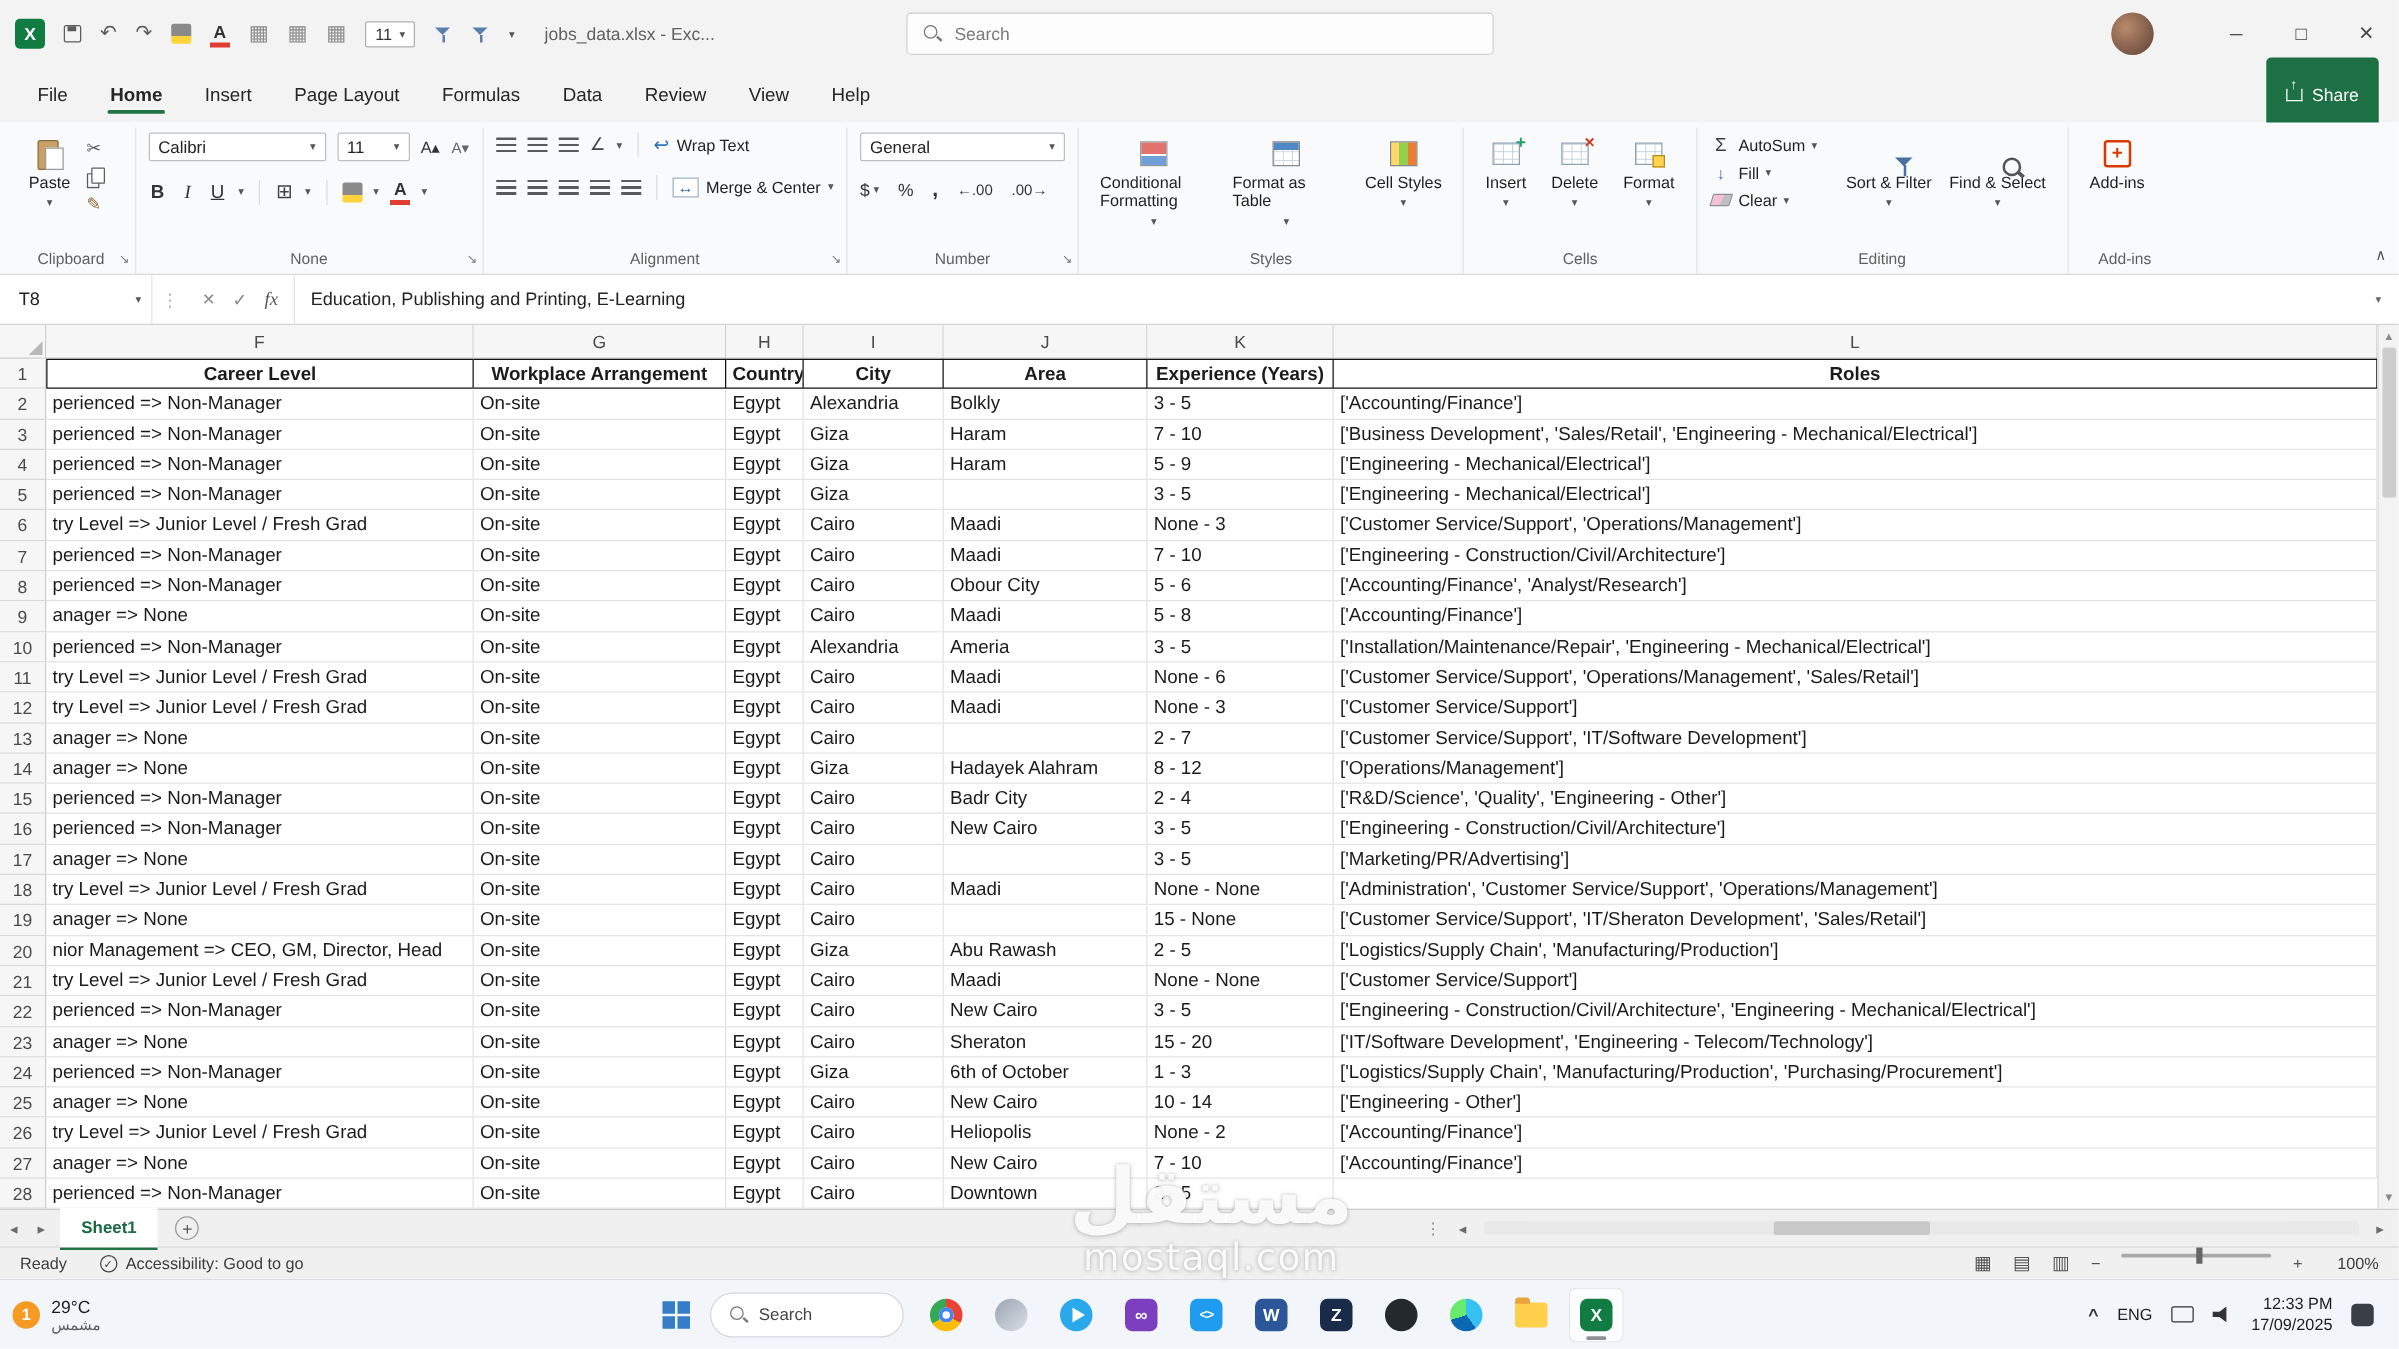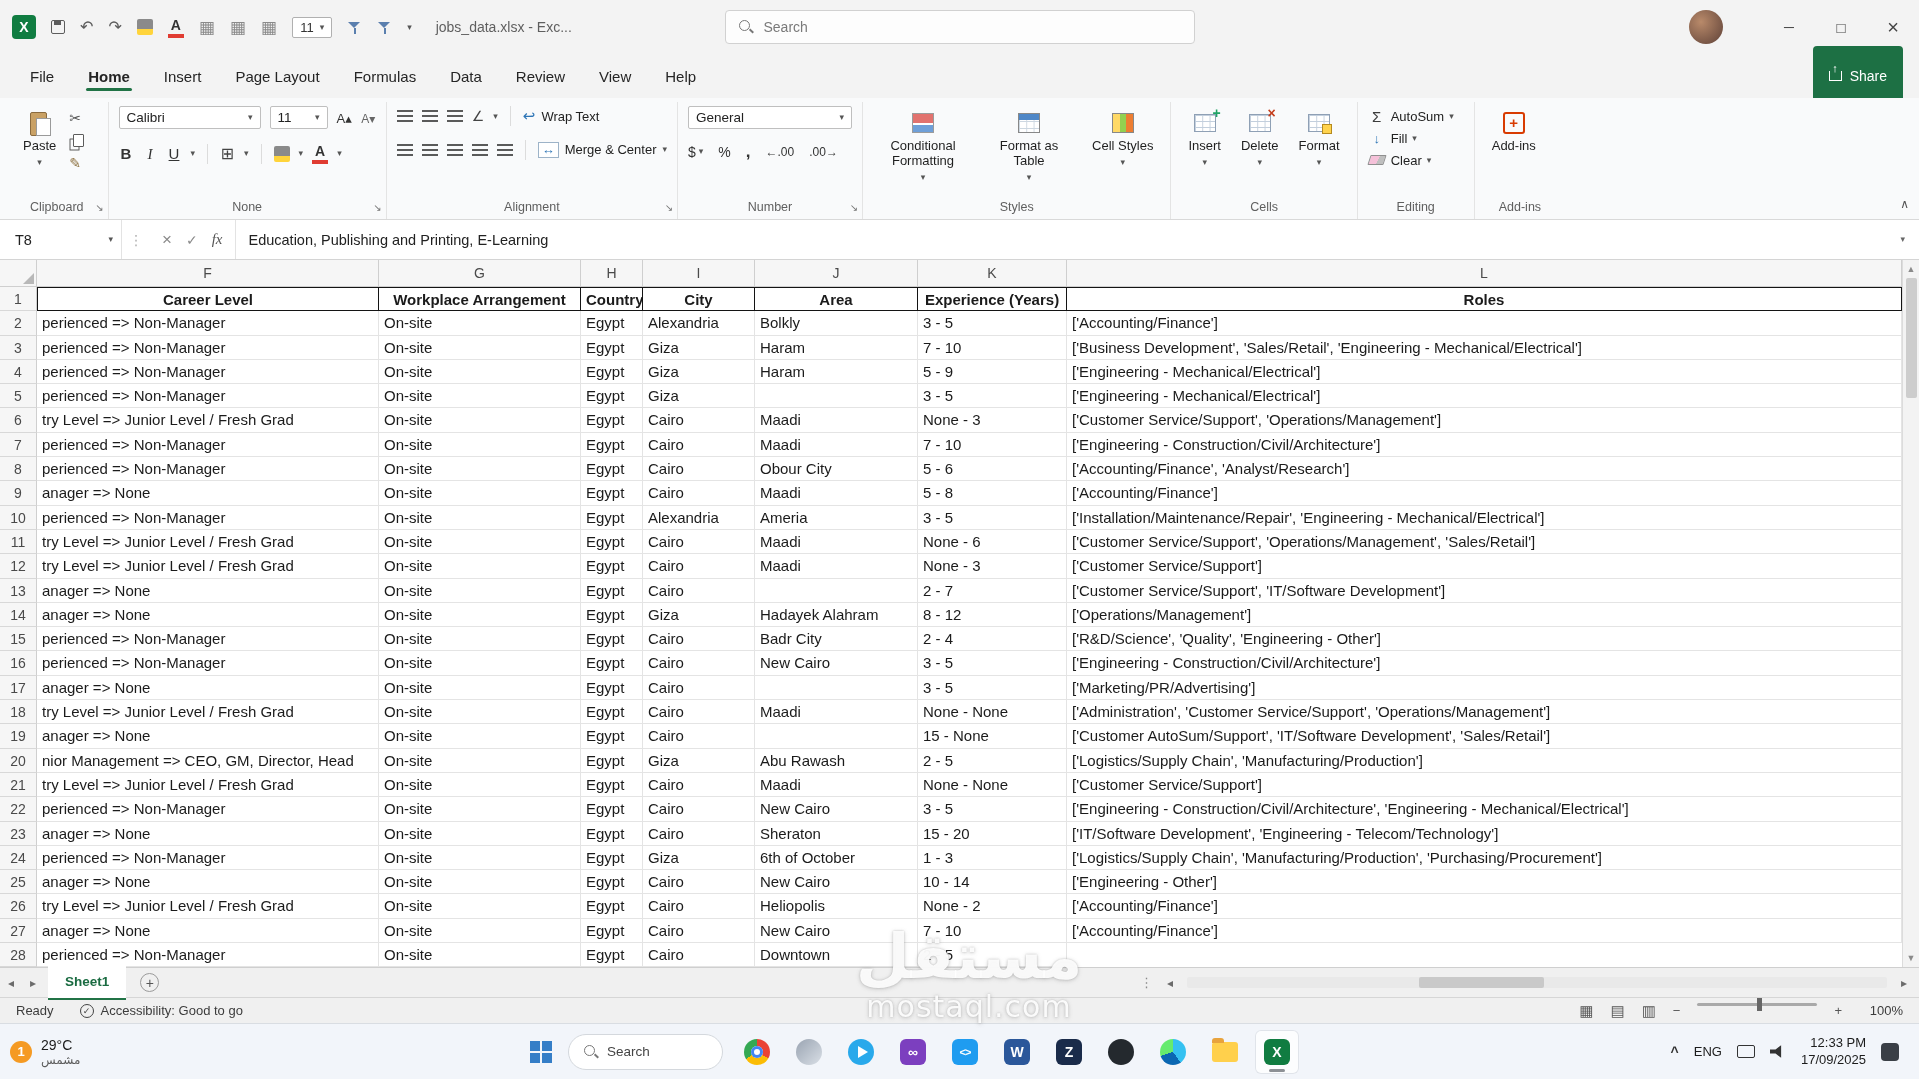--- a/index.html
+++ b/index.html
@@ -72,21 +72,21 @@
   .rgroup { position:relative; display:flex; flex-direction:column; padding:4px 10px 0;
             border-right:1px solid #e4e4e4; }
   .gbody { flex:1; display:flex; align-items:flex-start; gap:6px; }
   .glabel { font-size:12.5px; color:#5f5f5f; text-align:center; padding:3px 14px 5px; }
   .launcher { position:absolute; right:4px; bottom:6px; font-size:10px; color:#777; }
   .launcher::before { content:"↘"; }
   .collapse { position:absolute; right:10px; bottom:8px; color:#555; font-size:12px; }
   .collapse::before { content:"∧"; }
 
   .bigb { display:flex; flex-direction:column; align-items:center; gap:4px; padding:5px 7px;
-          font-size:13px; line-height:1.14; color:#1f1f1f; text-align:center; }
+          font-size:13px; line-height:1.14; color:#1f1f1f; }
   .blbl { max-width:86px; white-space:normal; }
   .bicon { width:26px; height:24px; display:flex; align-items:center; justify-content:center; position:relative; }
 
   .i-paste { position:relative; width:22px; height:26px; }
   .i-paste::before { content:""; position:absolute; inset:2px 4px 0 1px; background:#c9a165;
                      border:1px solid #8a6b3f; border-radius:2px; }
   .i-paste::after { content:""; position:absolute; right:0; bottom:0; width:13px; height:16px;
                     background:#fff; border:1px solid #9a9a9a; }
   .clipcol { display:flex; flex-direction:column; gap:9px; padding-top:5px; }
   .cipic { font-size:14px; color:#555; line-height:1; }
@@ -531,20 +531,36 @@
               <span class="eicon i-fill-down"></span>
               <span class="elbl">Fill</span>
               <span class="chev"></span>
             </div>
             <div class="edit-item">
               <span class="eicon i-clear"></span>
               <span class="elbl">Clear</span>
               <span class="chev"></span>
             </div>
           </div>
+        <div class="edbig">
+            <div class="bigb">
+              <span class="bicon">
+                <span class="i-sort-filter"></span>
+              </span>
+              <span class="blbl">Sort &amp; Filter</span>
+              <span class="chev"></span>
+            </div>
+            <div class="bigb">
+              <span class="bicon">
+                <span class="i-find-select"></span>
+              </span>
+              <span class="blbl">Find &amp; Select</span>
+              <span class="chev"></span>
+            </div>
+          </div>
       </div>
       <div class="glabel">Editing</div>
     </div>
 
     <div class="rgroup" style="border-right:none;">
       <div class="gbody">
         <div class="bigb">
           <span class="bicon">
               <span class="i-add-ins"></span>
             </span>
@@ -766,21 +782,21 @@
             <div class="gcell">['Administration', 'Customer Service/Support', 'Operations/Management']</div>
           </div>
           <div class="grow">
             <div class="gcell rnum">19</div>
             <div class="gcell">anager =&gt; None</div>
             <div class="gcell">On-site</div>
             <div class="gcell">Egypt</div>
             <div class="gcell">Cairo</div>
             <div class="gcell"></div>
             <div class="gcell">15 - None</div>
-            <div class="gcell">['Customer AutoSum/Support', 'IT/Software Development', 'Sales/Retail']</div>
+            <div class="gcell">['Customer Service/Support', 'IT/Sheraton Development', 'Sales/Retail']</div>
           </div>
           <div class="grow">
             <div class="gcell rnum">20</div>
             <div class="gcell">nior Management =&gt; CEO, GM, Director, Head</div>
             <div class="gcell">On-site</div>
             <div class="gcell">Egypt</div>
             <div class="gcell">Giza</div>
             <div class="gcell">Abu Rawash</div>
             <div class="gcell">2 - 5</div>
             <div class="gcell">['Logistics/Supply Chain', 'Manufacturing/Production']</div>

